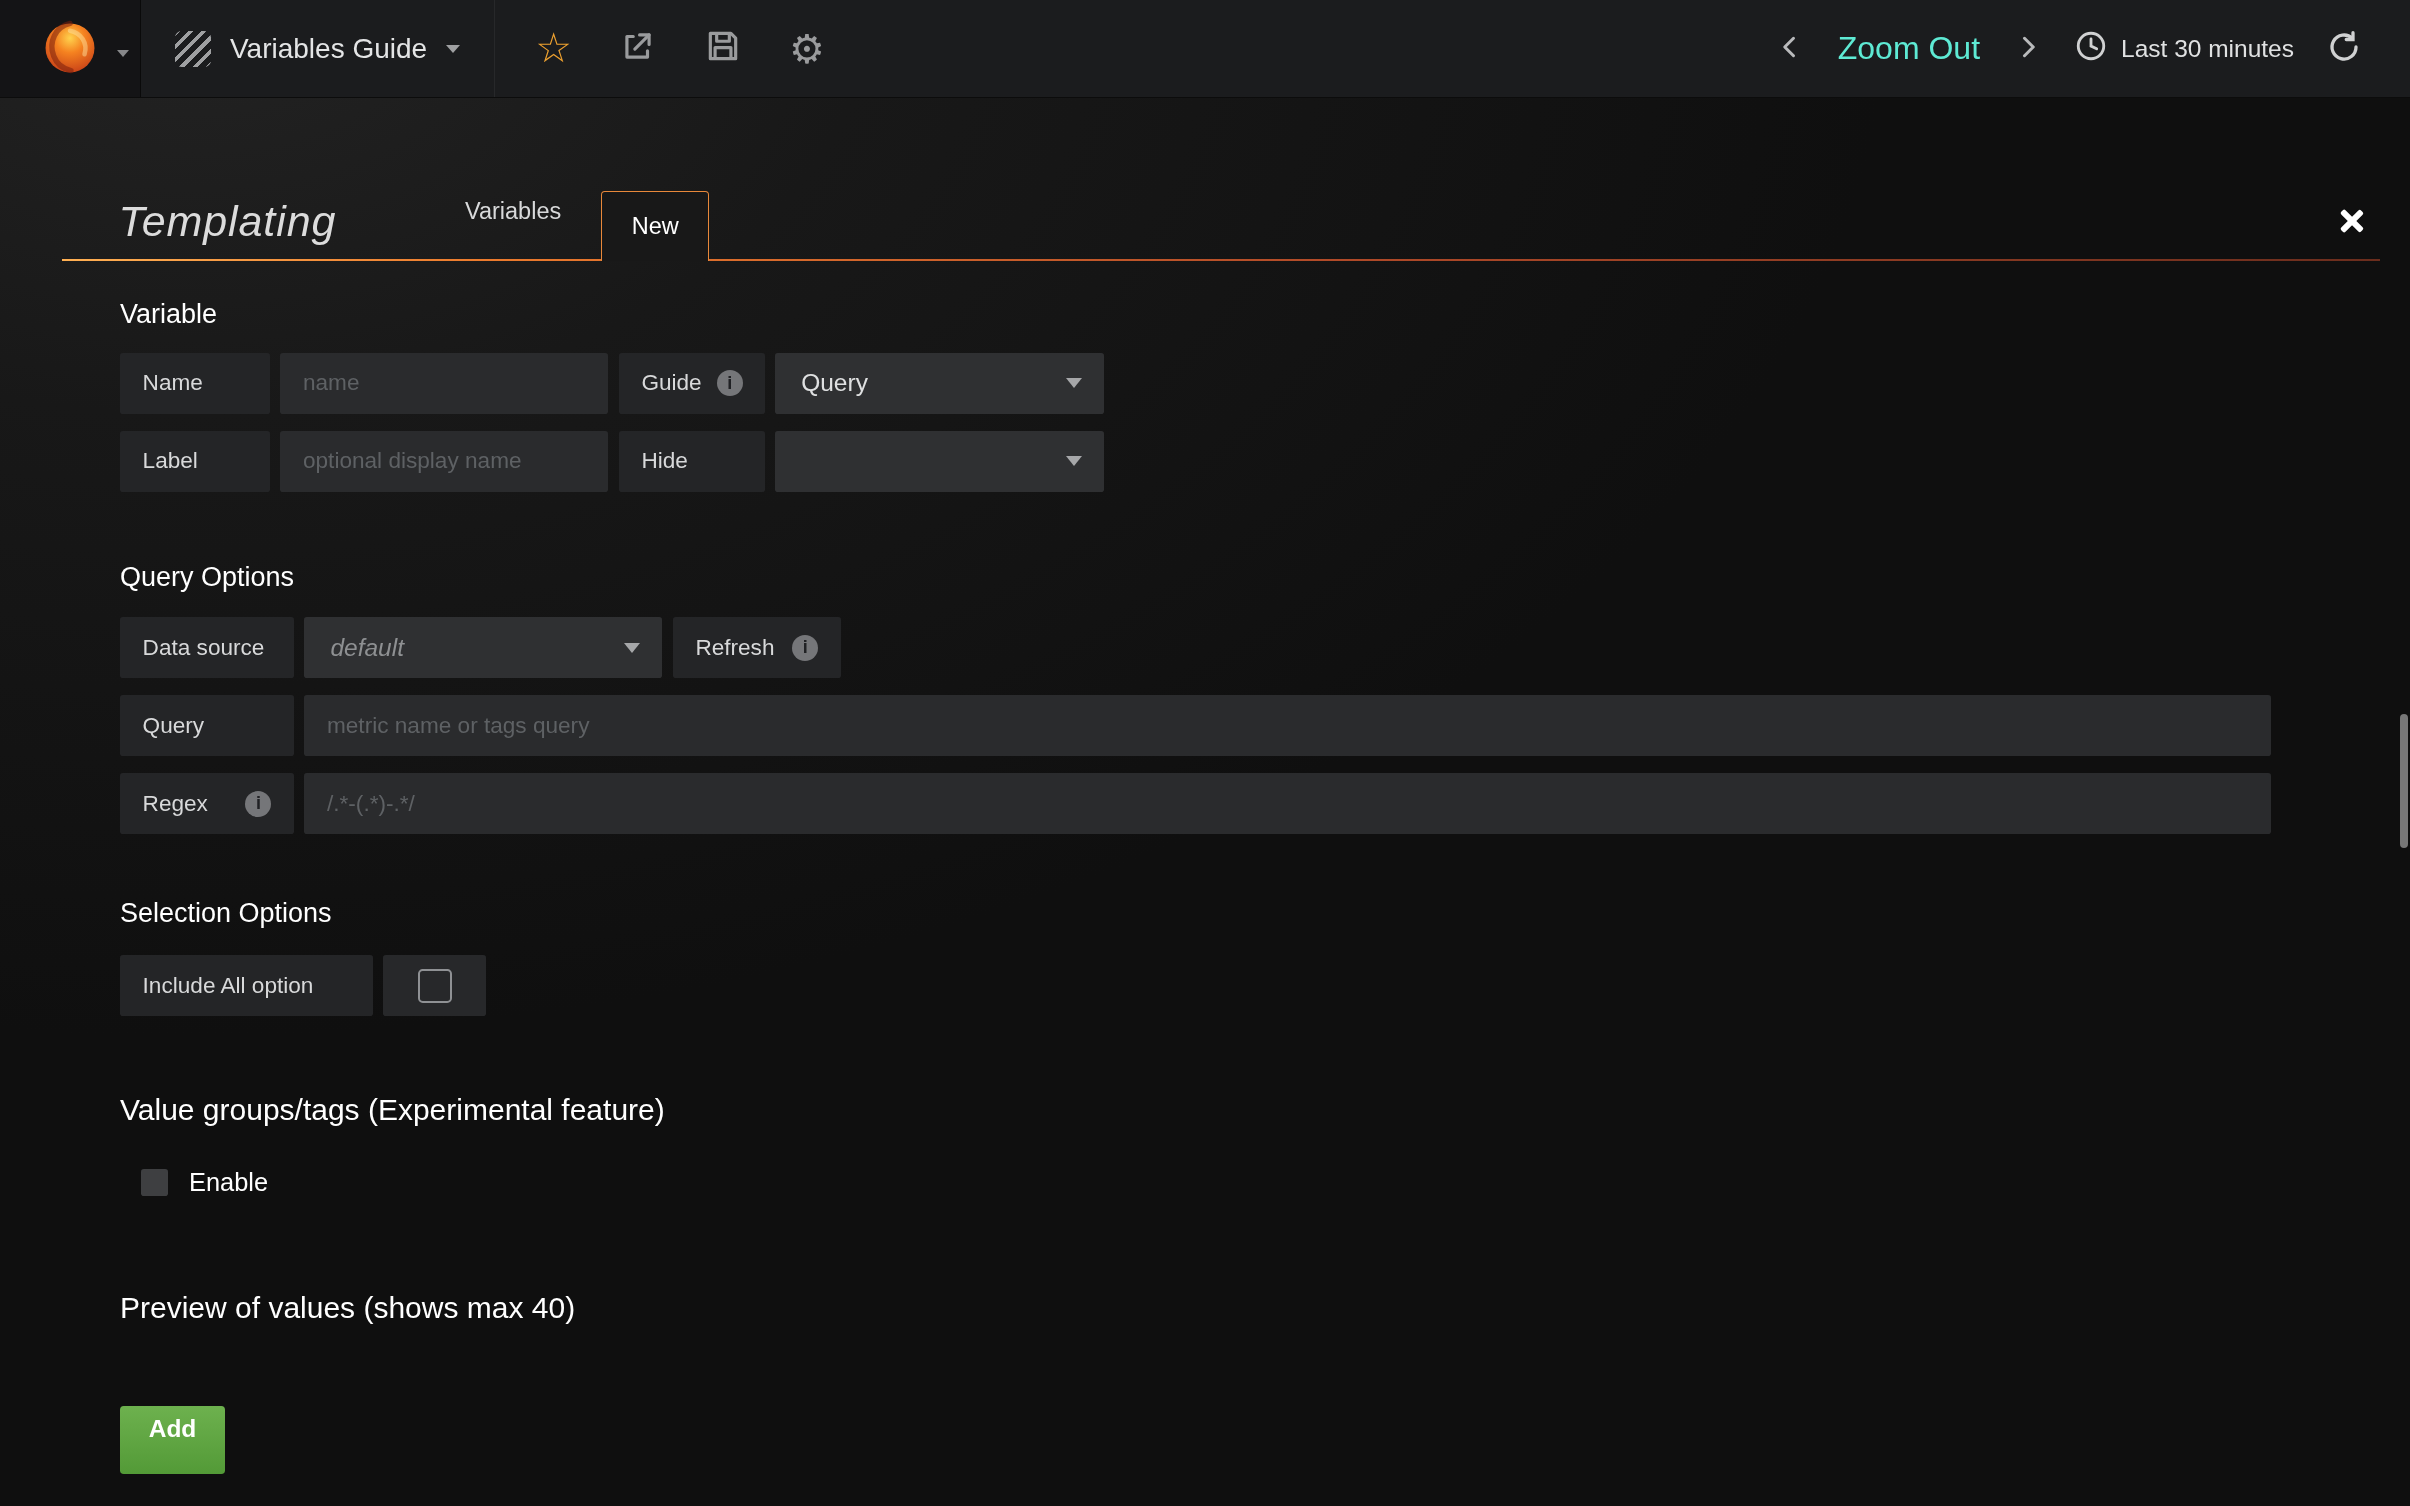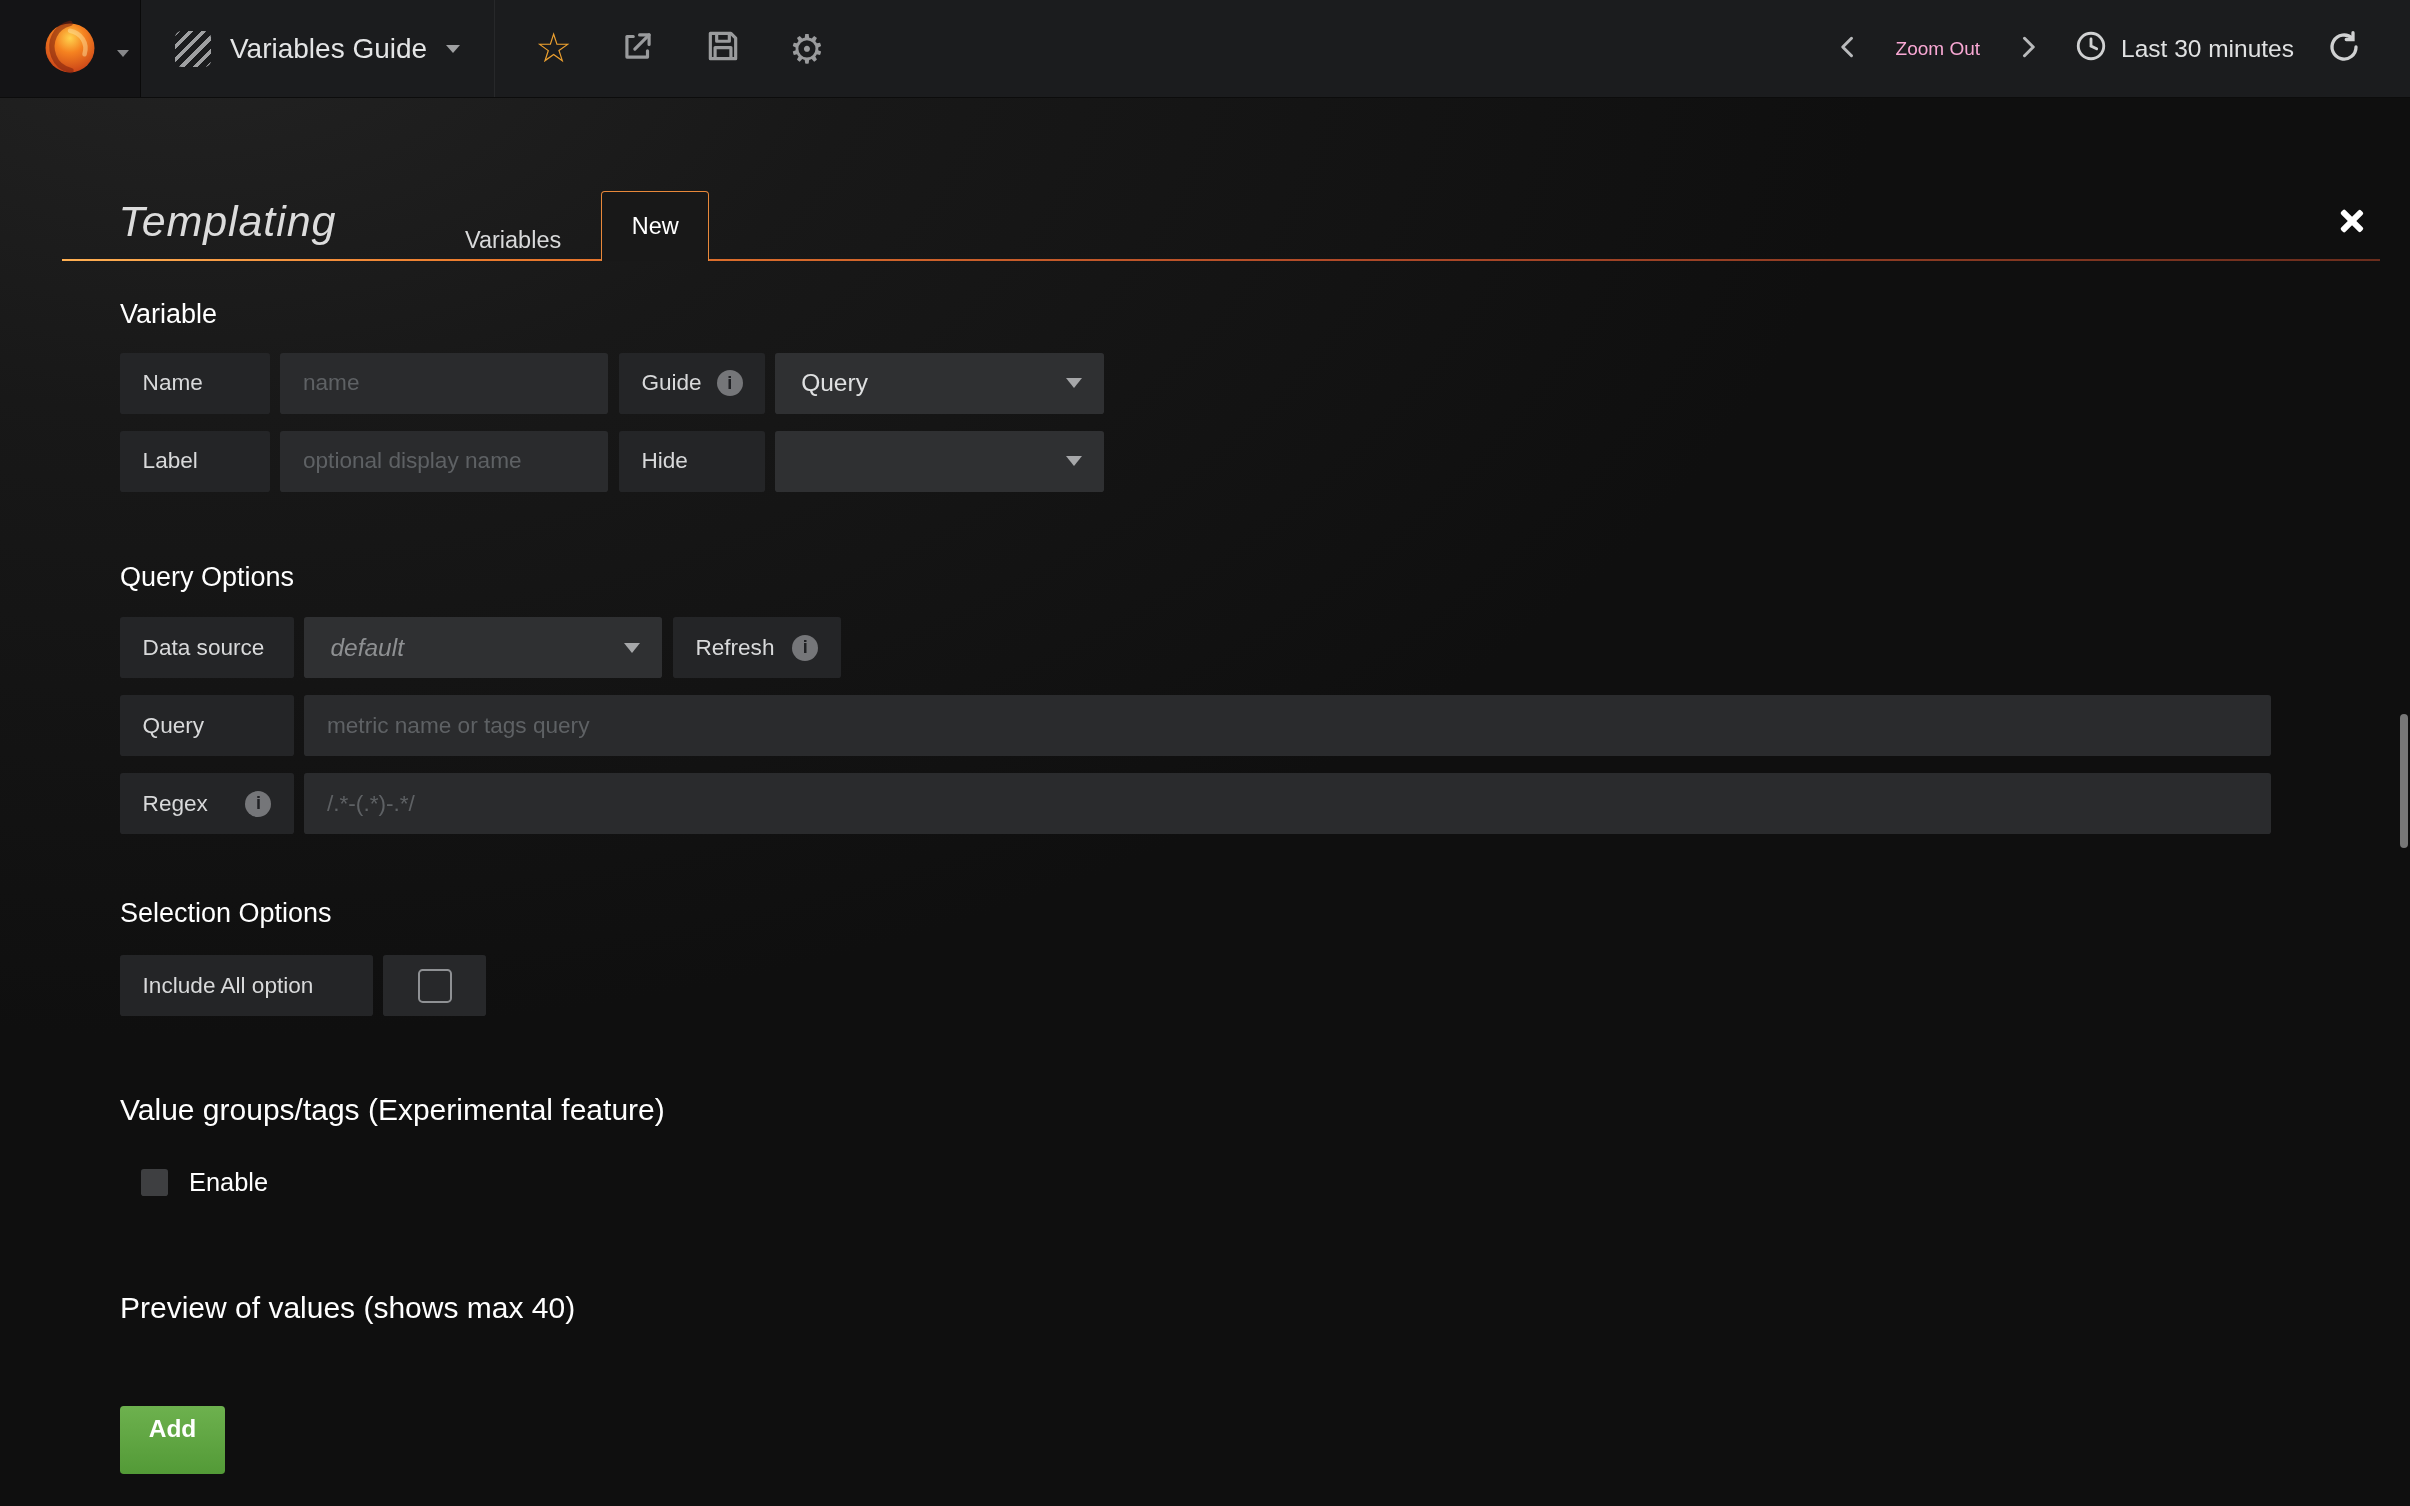--- a/index.html
+++ b/index.html
@@ -17,29 +17,29 @@
   .logo-caret { position: absolute; right: 11.3px; bottom: 40px; width: 0; height: 0; border-left: 6.6px solid transparent; border-right: 6.6px solid transparent; border-top: 7.5px solid #87888a; }
   .title-block { display: flex; align-items: center; gap: 19px; padding: 0 34px; cursor: pointer; border-right: 0.9px solid #27282a; }
   .hatch { width: 36px; height: 36px; border-radius: 6.6px; background: repeating-linear-gradient(135deg, #9fa0a2 0 3.8px, transparent 3.8px 9.4px); }
   .dash-title { font-size: 28px; color: #e4e5e6; }
   .caret-down { width: 0; height: 0; border-left: 7.5px solid transparent; border-right: 7.5px solid transparent; border-top: 8.5px solid #9fa0a2; }
   .nav-icons { display: flex; align-items: center; gap: 47px; padding: 0 19px 0 40px; }
   .icon-btn { color: #9a9b9d; font-size: 36px; line-height: 1; display: flex; align-items: center; }
   .star-btn { color: #eda02f; font-size: 41px; }
   .gear-btn { font-size: 40px; }
   .nav-right { margin-left: auto; display: flex; align-items: center; gap: 32px; padding-right: 49px; }
-  .zoom-label { font-size: 19px; color: #f9a8d4; }
+  .zoom-label { font-size: 32px; color: #5eead4; }
   .time-btn { display: flex; align-items: center; gap: 13px; font-size: 24.5px; color: #e0e1e2; }
   .chev-btn { display: flex; align-items: center; }
 
   
   .templating-header { position: relative; margin: 56px 42px 0 94px; height: 107px; }
   .page-title { position: absolute; left: 24.5px; bottom: 15px; font-size: 43px; font-style: italic; font-weight: 400; color: #dcdcdc; letter-spacing: 0.9px; }
   .tabs { position: absolute; left: 331px; bottom: 0; display: flex; align-items: flex-end; }
-  .tab { font-size: 23.5px; color: #d8d9da; padding: 0 40px 7px; cursor: pointer; white-space: nowrap; }
+  .tab { font-size: 23.5px; color: #d8d9da; padding: 0 40px 36px; cursor: pointer; white-space: nowrap; }
   .tab.active { padding: 0; width: 108px; height: 70px; display: flex; align-items: center; justify-content: center; background: #181818; border: 0.9px solid #e8883a; border-bottom: none; border-radius: 3.8px 3.8px 0 0; color: #ffffff; position: relative; z-index: 2; }
   .tab-line { position: absolute; left: -32px; right: -11.3px; bottom: 0; height: 1.9px; z-index: 1;
     background: linear-gradient(90deg, #ffb053 0%, #ec7b2d 18%, #b14a28 55%, #6b2d1d 100%); }
   .close-x { position: absolute; right: 3.8px; bottom: 26px; width: 28px; height: 28px; cursor: pointer; }
   .close-x::before, .close-x::after { content: ""; position: absolute; left: 12.2px; top: 0; width: 5.6px; height: 28px; background: #ffffff; border-radius: 1.9px; }
   .close-x::before { transform: rotate(45deg); }
   .close-x::after  { transform: rotate(-45deg); }
 
   
   .section-heading { font-size: 27px; font-weight: 500; color: #ffffff; margin: 0 0 22.6px 120px; }

